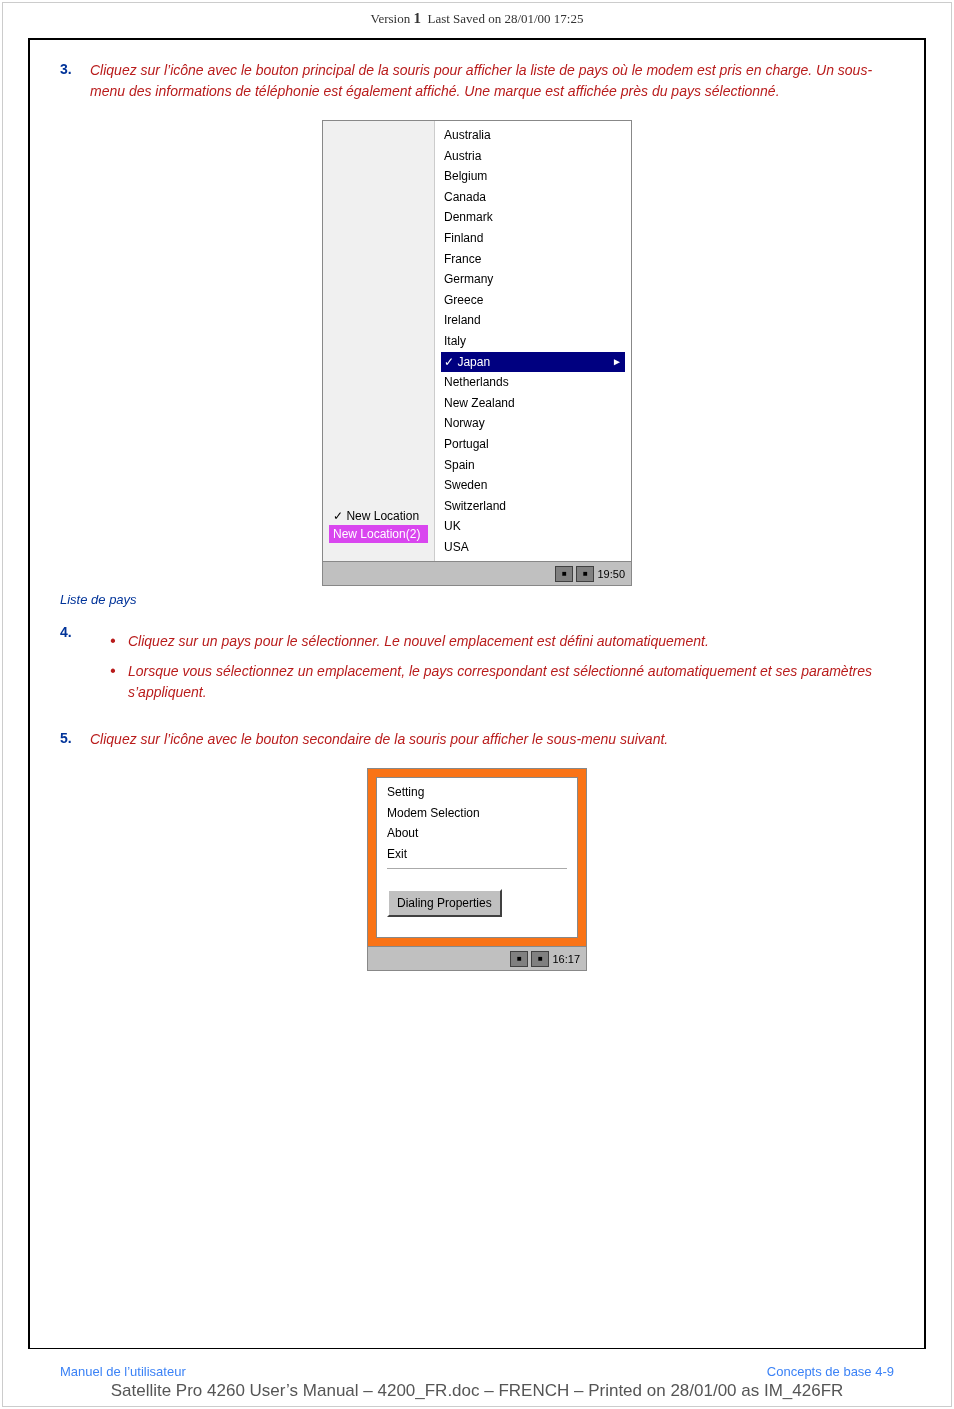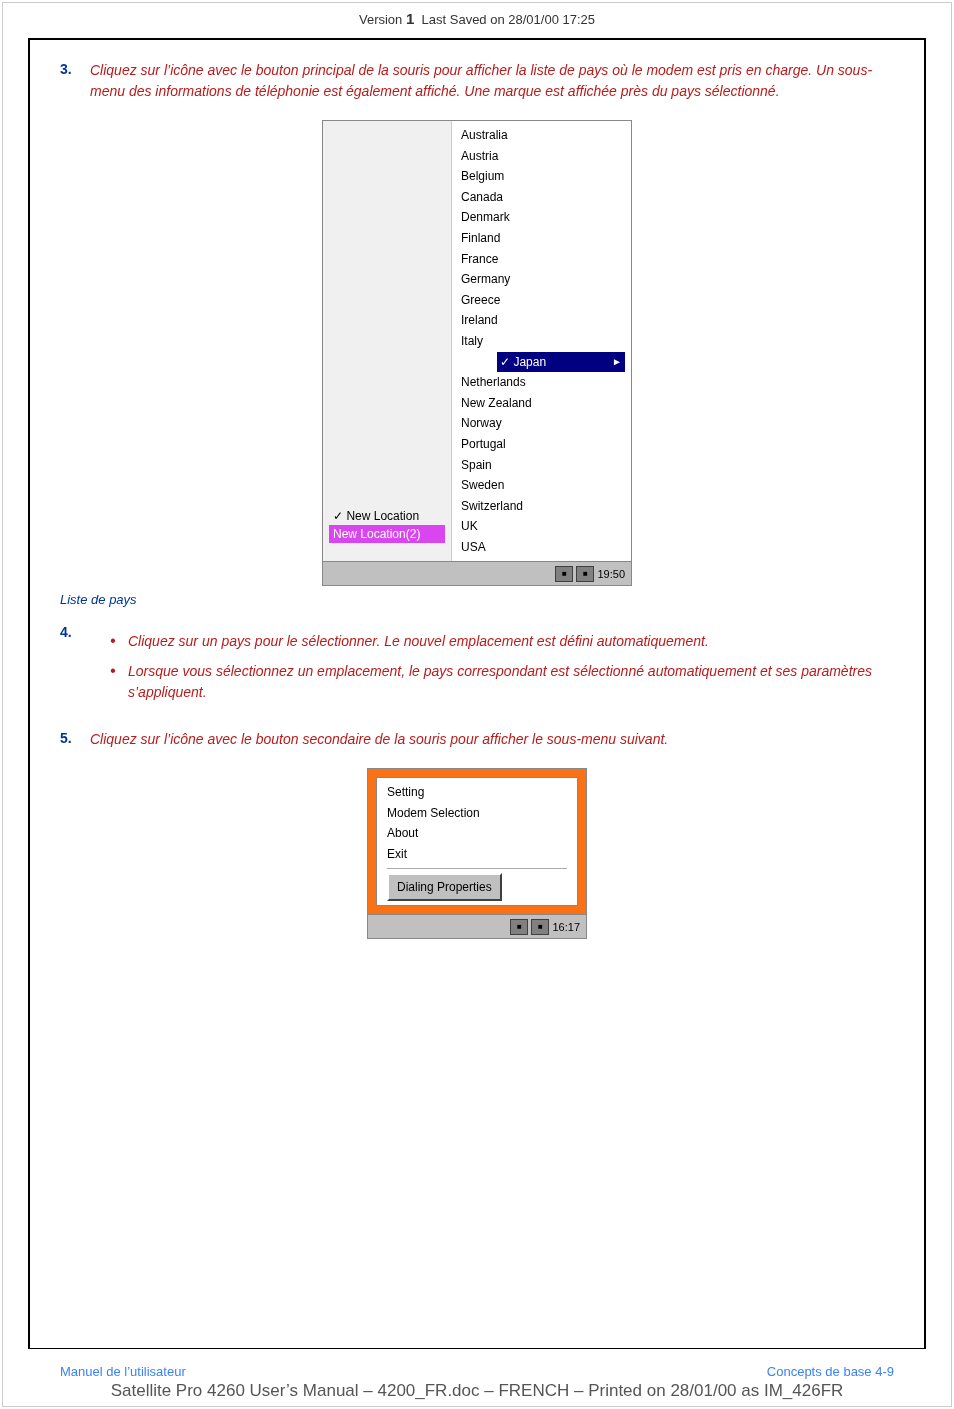--- a/index.html
+++ b/index.html
@@ -49,20 +49,21 @@
 
     
     .header {
       position: absolute;
       top: 10px;
       left: 0;
       right: 0;
       text-align: center;
       font-size: 13px;
       color: #333;
+      font-family: Liberation Serif, serif;
     }
     .header .version-num {
       font-weight: bold;
       font-size: 15px;
     }
 
     
     .content {
       position: absolute;
       top: 60px;
@@ -104,21 +105,21 @@
       background: #f0f0f0;
       width: 310px;
       position: relative;
       padding: 0;
     }
     .country-list-inner {
       display: flex;
       background: #f0f0f0;
     }
     .left-panel {
-      width: 129px;
+      width: 112px;
       background: #f0f0f0;
       padding: 8px 6px;
       display: flex;
       flex-direction: column;
       justify-content: flex-end;
       padding-bottom: 18px;
       border-right: 1px solid #ccc;
       font-size: 12px;
     }
     .left-panel-item {
@@ -140,21 +141,20 @@
     .country-item {
       padding: 1px 3px;
       white-space: nowrap;
     }
     .country-item.selected {
       background: #000080;
       color: #fff;
       display: flex;
       justify-content: space-between;
       align-items: center;
-      margin-left: 39px;
     }
     .arrow-right {
       font-size: 10px;
     }
     .taskbar-strip {
       background: #c0c0c0;
       height: 24px;
       display: flex;
       align-items: center;
       justify-content: flex-end;
@@ -229,21 +229,21 @@
     }
     .dialing-btn {
       background: #c0c0c0;
       border-top: 2px solid #fff;
       border-left: 2px solid #fff;
       border-bottom: 2px solid #404040;
       border-right: 2px solid #404040;
       padding: 2px 8px;
       font-size: 12px;
       display: inline-block;
-      margin: 0 0;
+      margin: 16px 0;
     }
 
     
     .footer {
       position: absolute;
       bottom: 30px;
       left: 60px;
       right: 60px;
       display: flex;
       justify-content: space-between;

